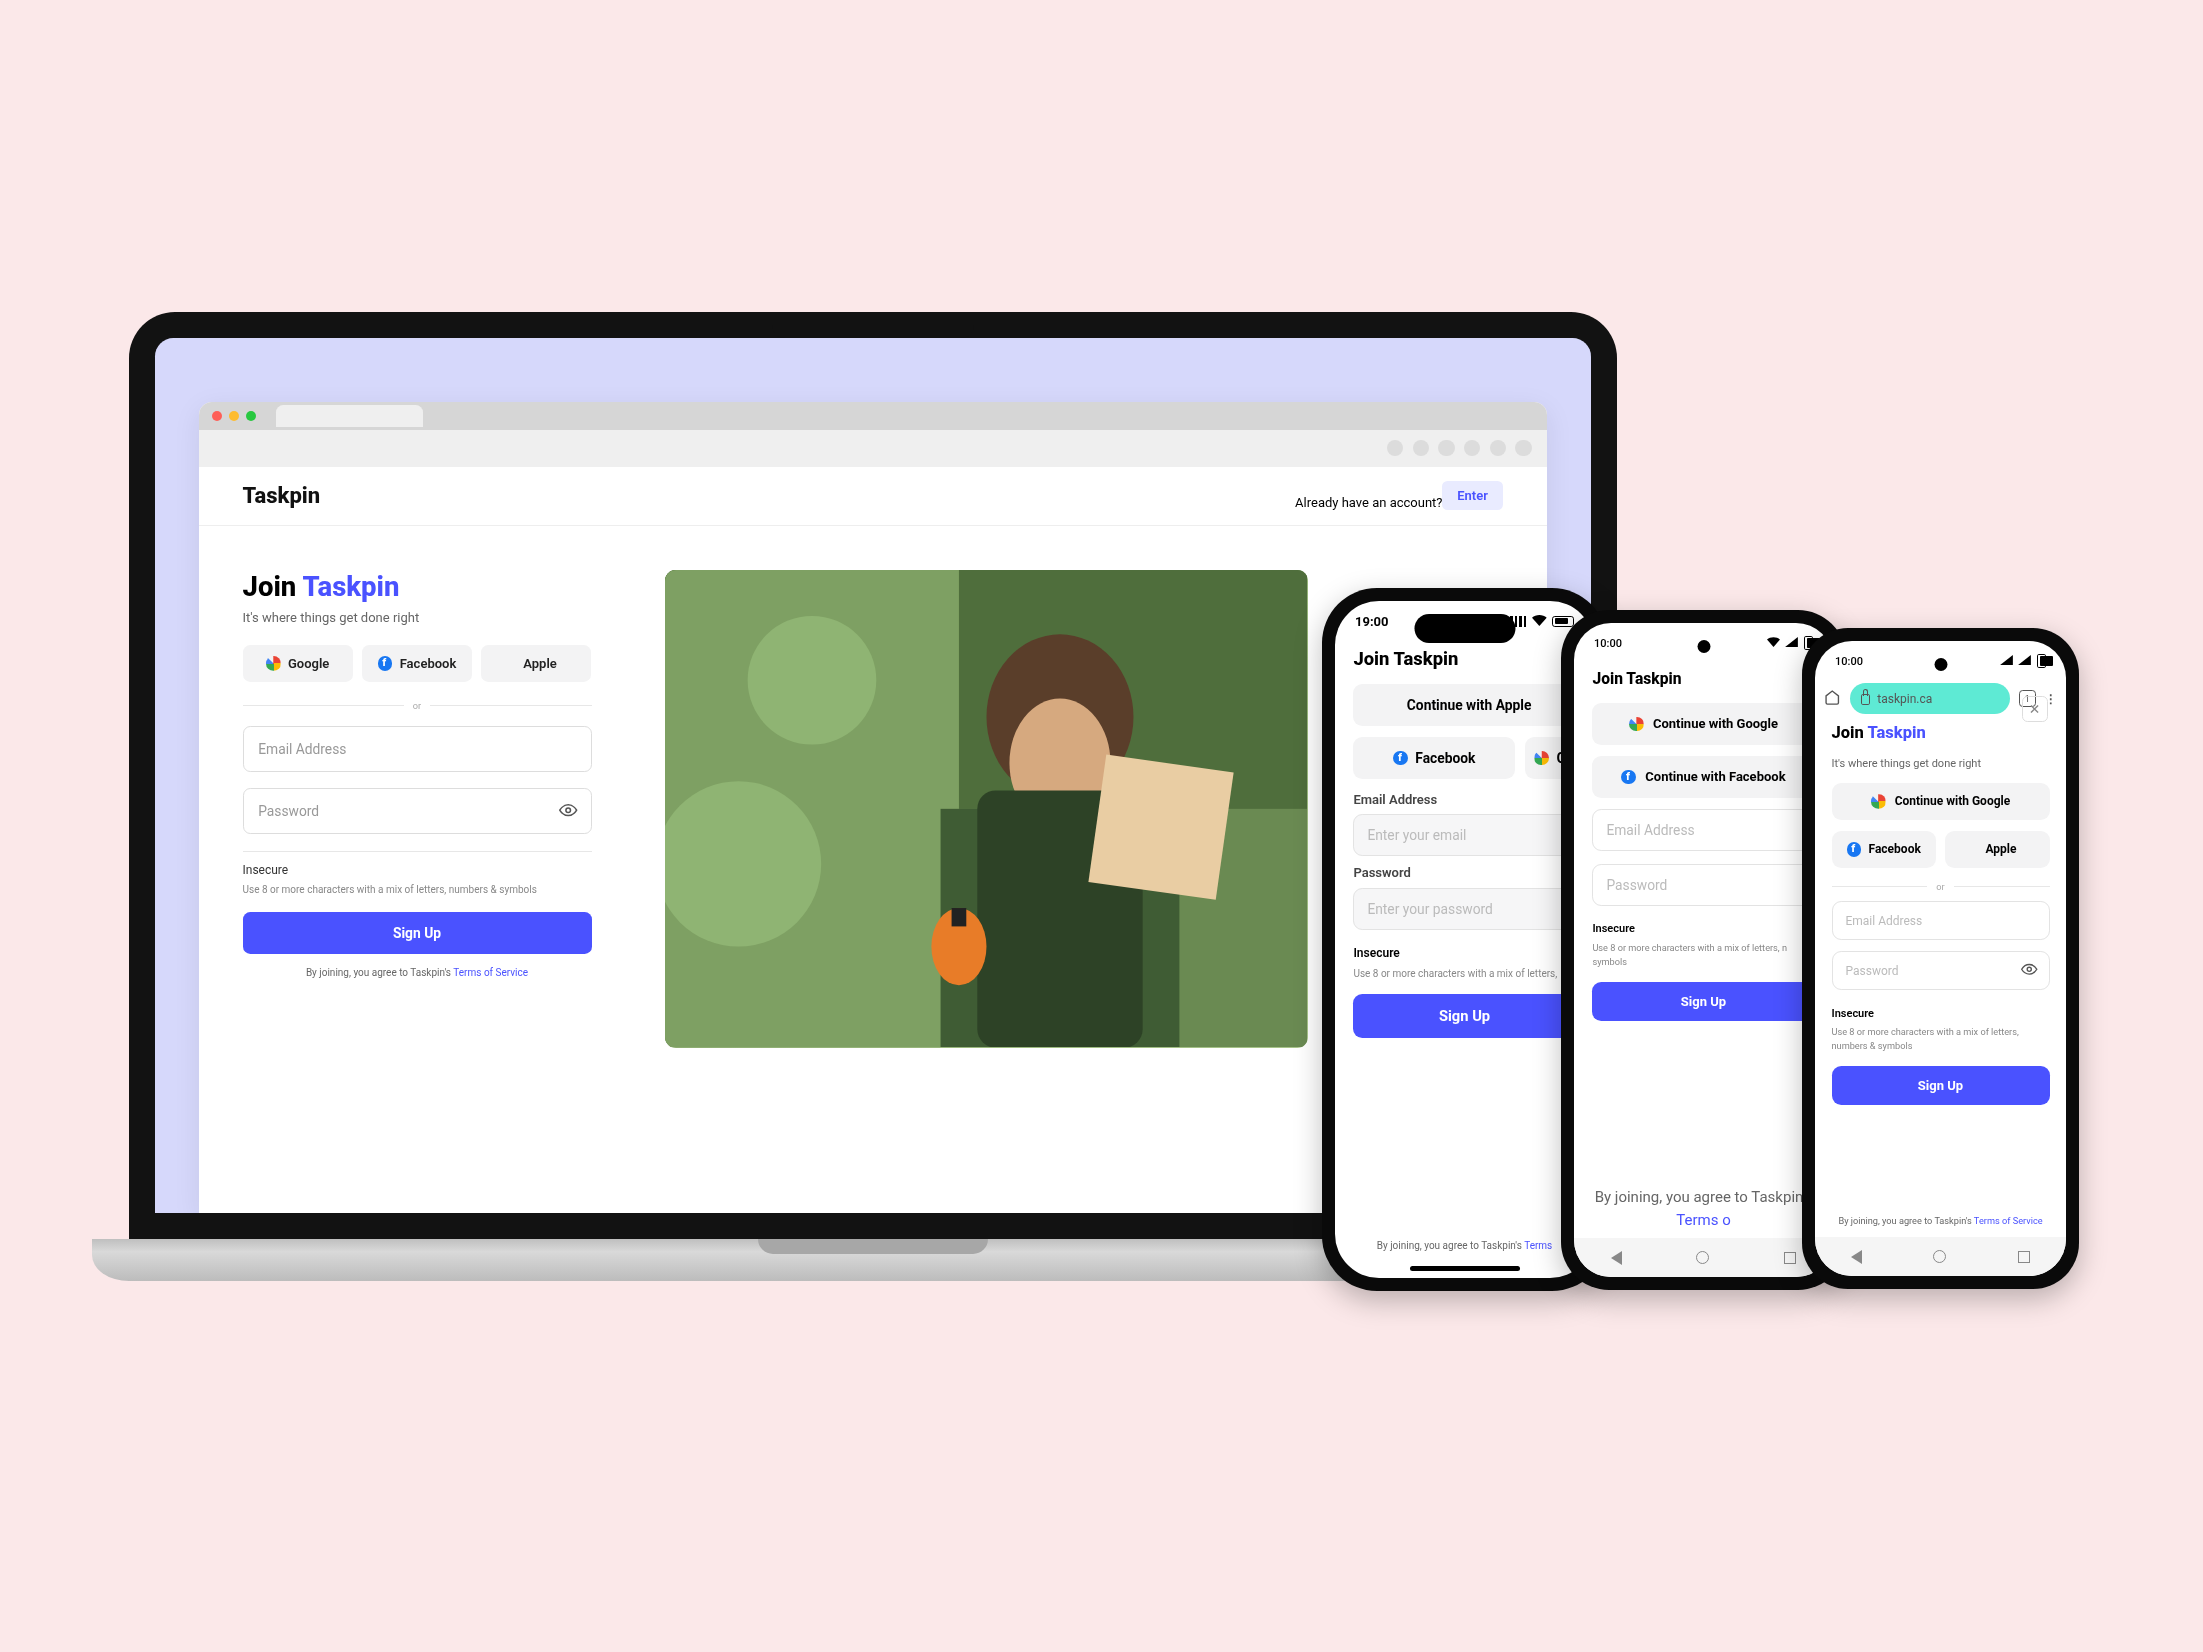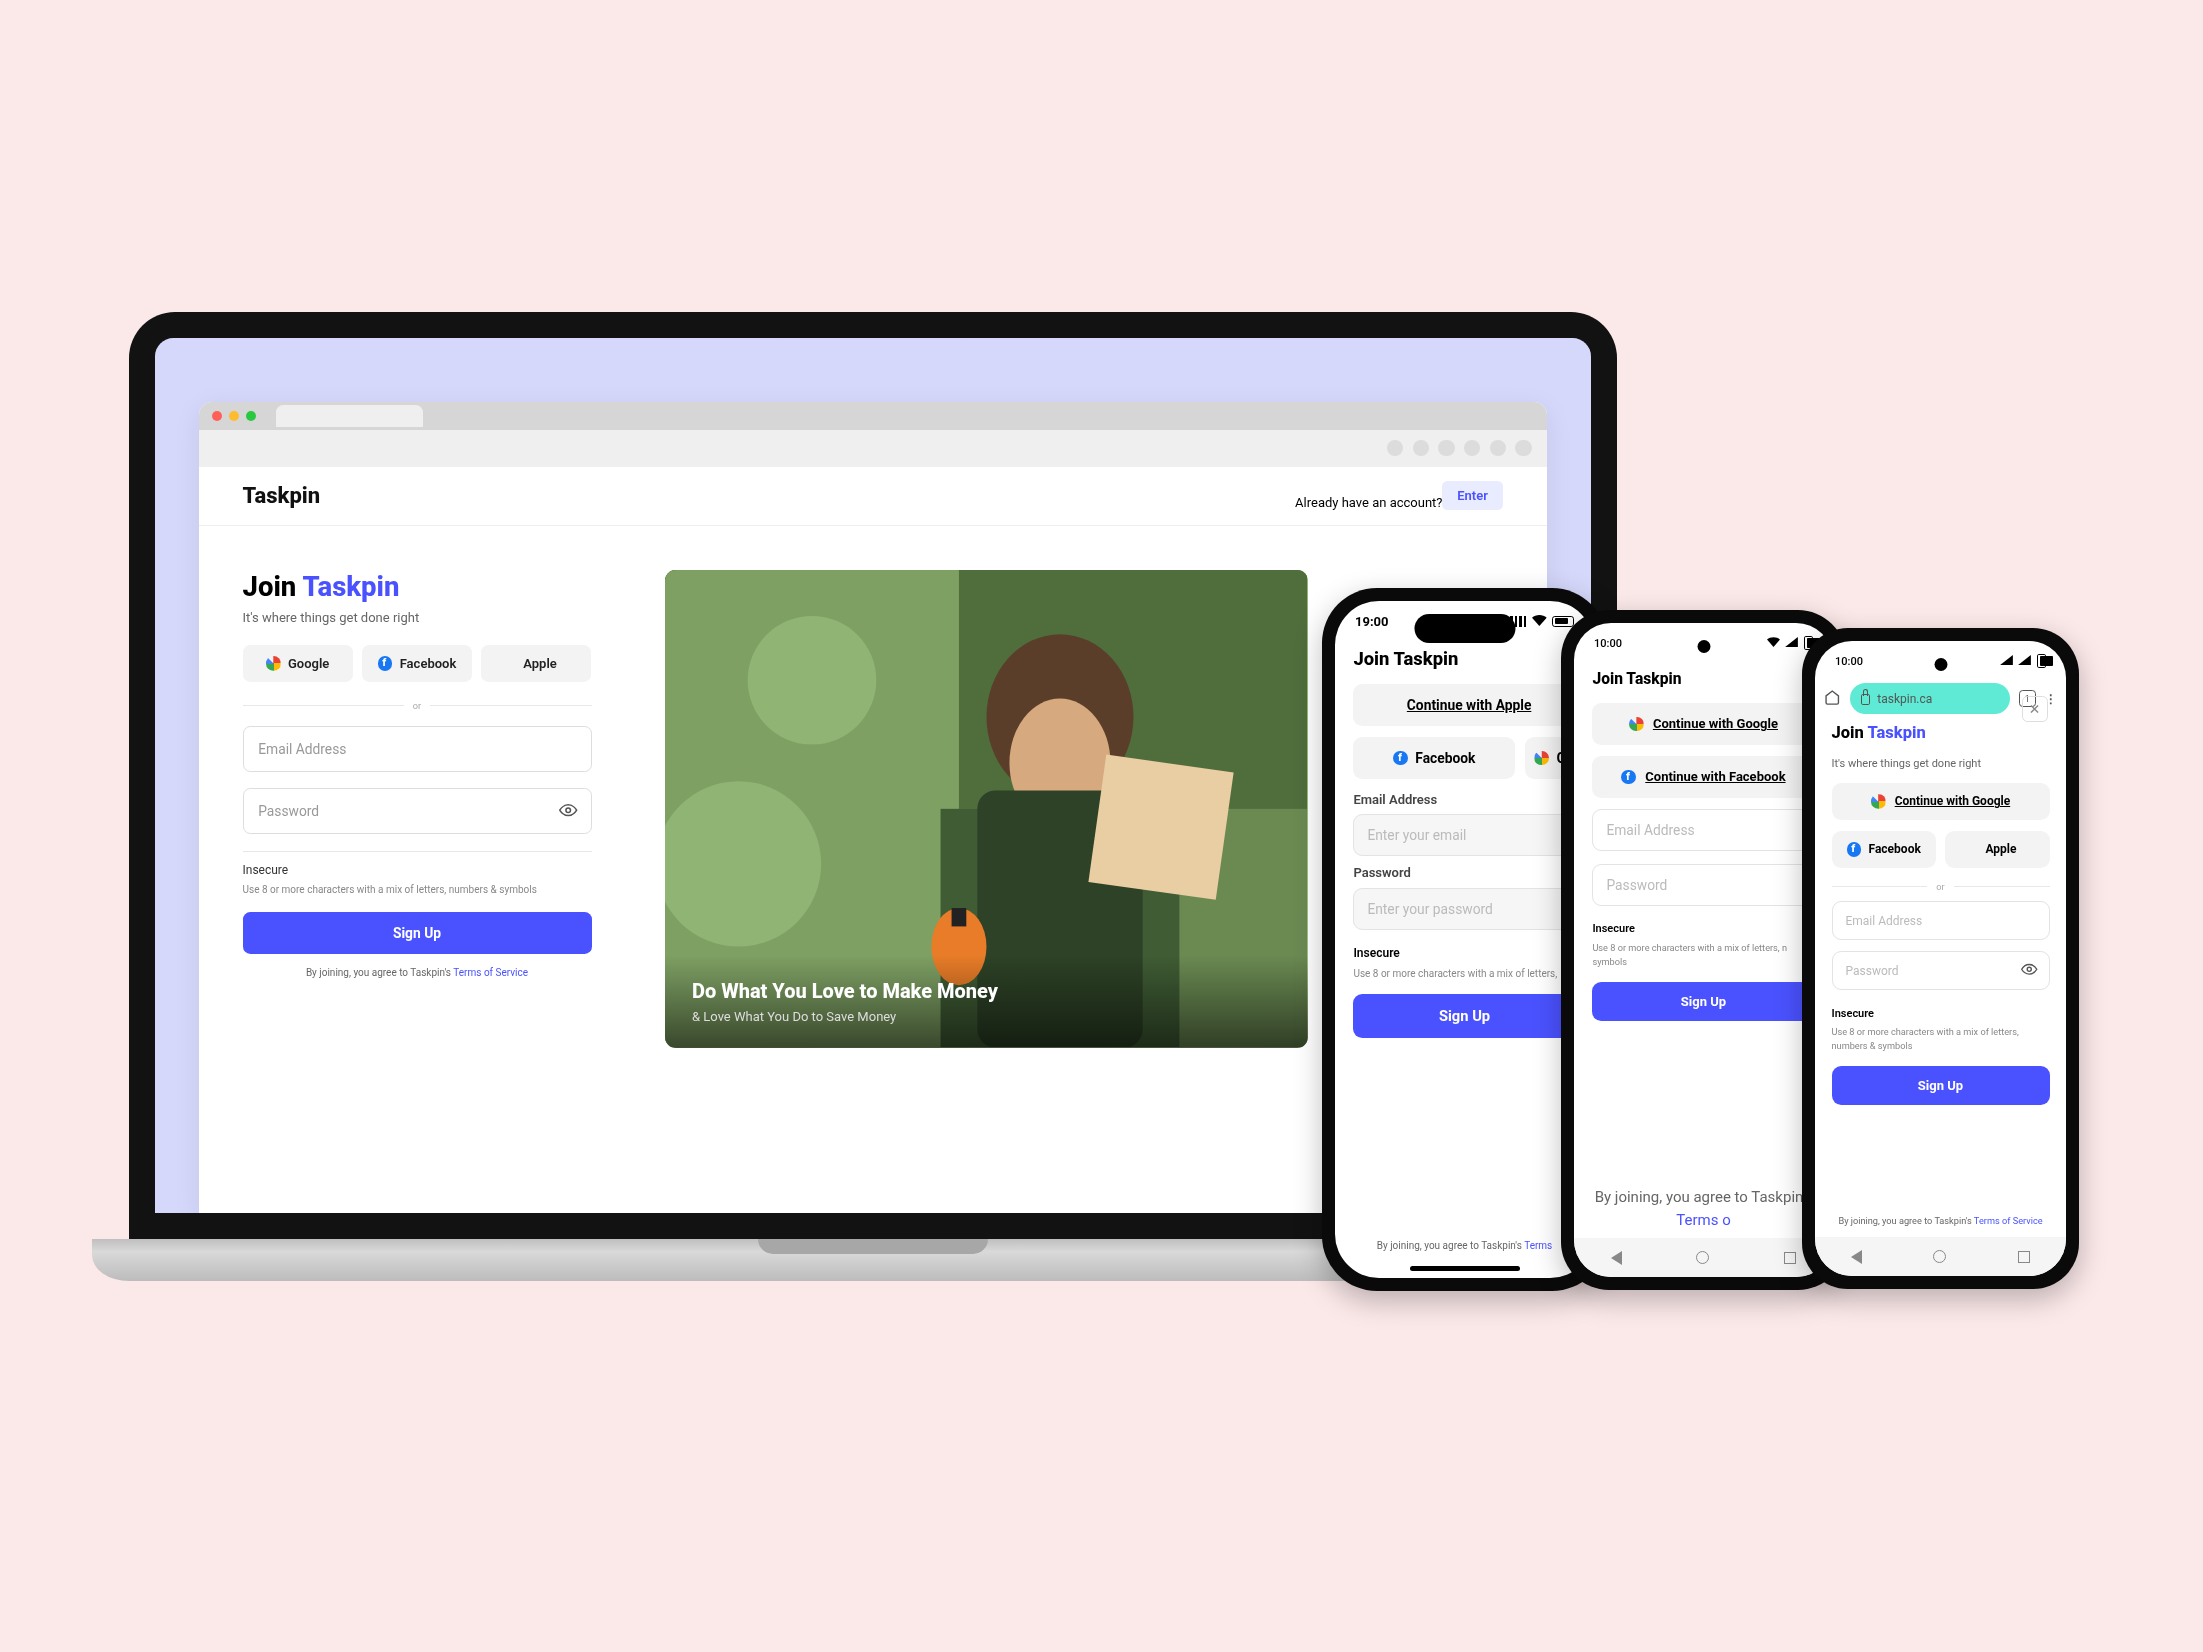--- a/index.html
+++ b/index.html
@@ -280,21 +280,21 @@
 .batt-icon { width: 22px; height: 11px; border: 1.4px solid #000; border-radius: 2.8px; position: relative;}
 .batt-icon::after{ content:""; position:absolute; left:1.8px; top:1.8px; bottom:1.8px; width: 13px; background:#000; border-radius:0.9px;}
 
 .phone-content { padding: 0 18.4px; }
 .p-title { font-size: 18.4px; font-weight: 800; margin: 7.3px 0 14.7px; }
 .p-title .accent { color: #4a52ff; }
 .p-sub { font-size: 11px; color: #666; margin-bottom: 13px; }
 .p-full-btn {
   height: 42px; background: #f3f3f4; border-radius: 9.2px;
   display: flex; align-items: center; justify-content: center; gap: 9.2px;
-  font-weight: 700; font-size: 13.8px; margin-bottom: 11px; text-decoration: underline;
+  font-weight: 700; font-size: 13.8px; margin-bottom: 11px;
 }
 .p-half-row { display: flex; gap: 9.2px; margin-bottom: 13px; }
 .p-half-btn {
   flex: 1; height: 42px; background: #f3f3f4; border-radius: 9.2px;
   display: flex; align-items: center; justify-content: center; gap: 7.3px;
   font-weight: 700; font-size: 13.8px;
 }
 .p-label { font-size: 13px; font-weight: 600; color: #444; margin: 9.2px 0 7.3px; }
 .p-field {
   width: 100%; height: 42px; border: 0.9px solid #e3e3e3; border-radius: 9.2px;
@@ -440,24 +440,20 @@
                 <ellipse cx="430" cy="160" rx="80" ry="90" fill="#5a3e2a"></ellipse>
                 <ellipse cx="430" cy="210" rx="55" ry="70" fill="#d6a97f"></ellipse>
                 <rect x="300" y="260" width="260" height="260" fill="#3f5c34"></rect>
                 <rect x="340" y="240" width="180" height="280" rx="20" fill="#2d4226"></rect>
                 <rect x="470" y="210" width="140" height="140" fill="#e9cda3" transform="rotate(8 540 280)"></rect>
                 <ellipse cx="320" cy="410" rx="30" ry="42" fill="#e87c28"></ellipse>
                 <rect x="312" y="368" width="16" height="20" fill="#222"></rect>
                 <circle cx="160" cy="120" r="70" fill="#8fb473"></circle>
                 <circle cx="80" cy="320" r="90" fill="#8fb473"></circle>
               </svg>
-              <div class="hero-overlay">
-                <div class="hero-title">Do What You Love to Make Money</div>
-                <div class="hero-sub">&amp; Love What You Do to Save Money</div>
-              </div>
             </div>
           </div>
         </div>
       </div>
     </div>
   </div>
   <div class="laptop-base"></div>
 </div>
 
 <div class="phone phone1">

